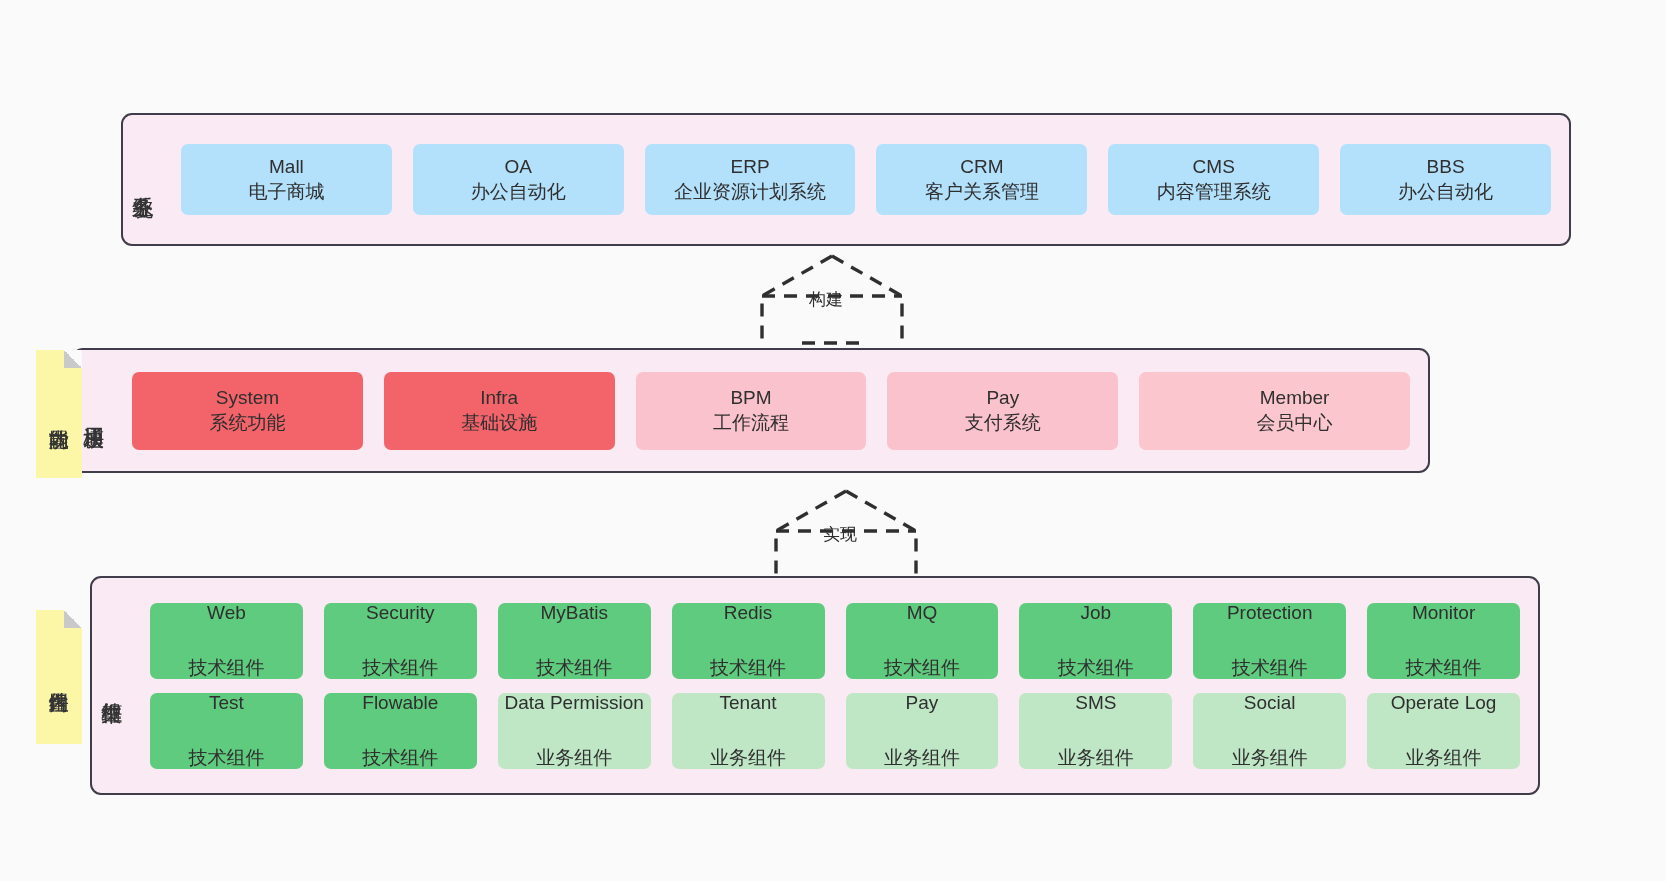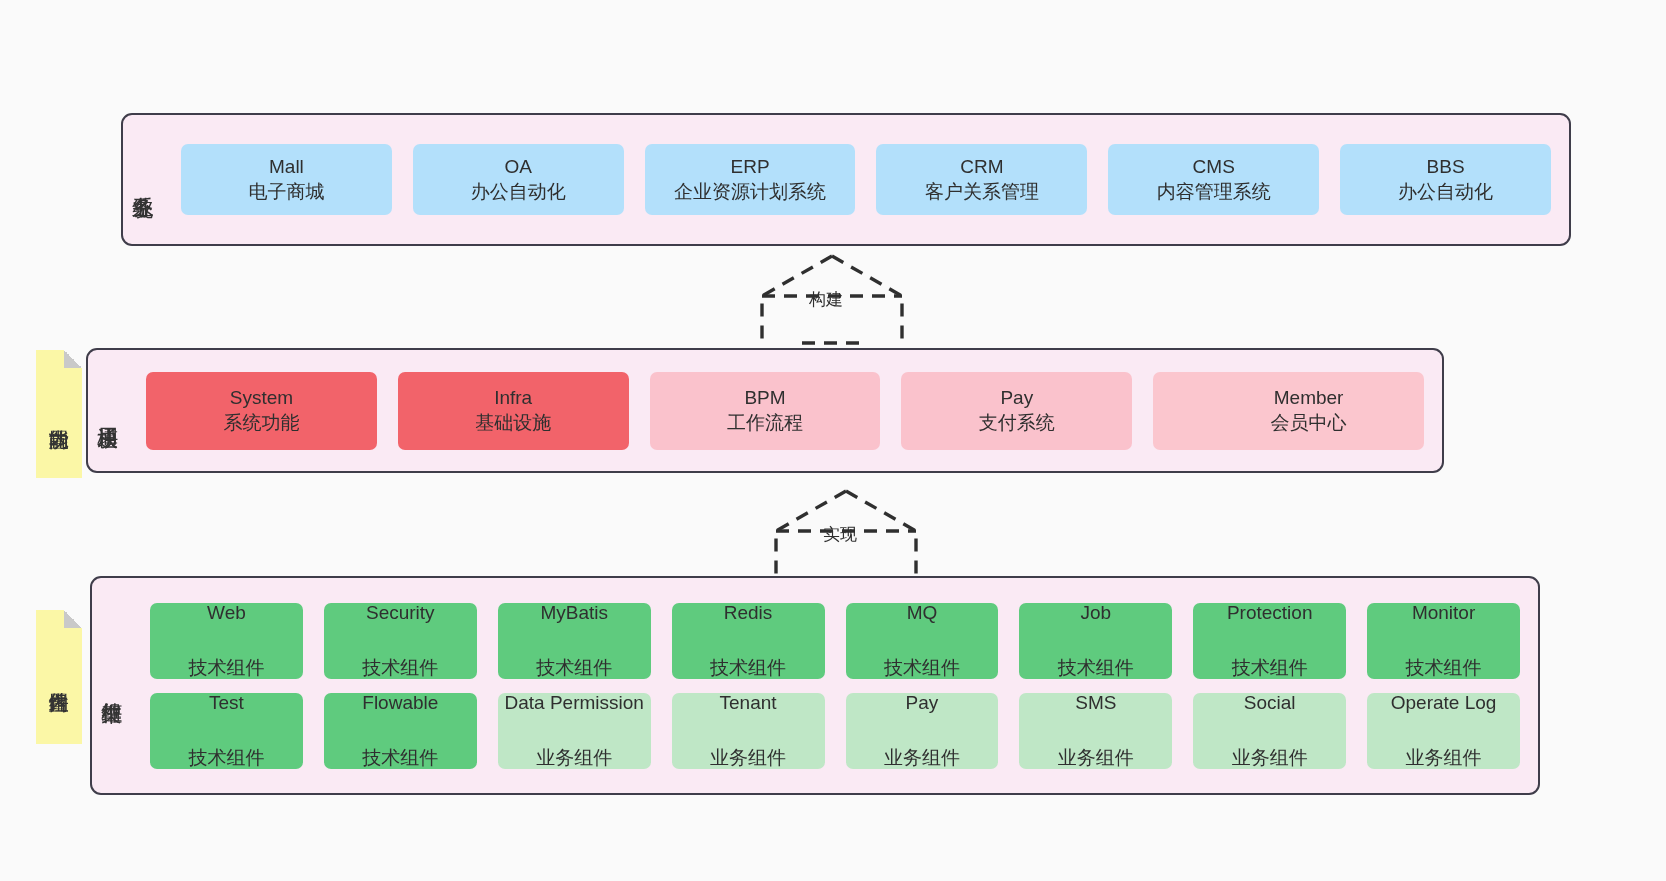--- a/index.html
+++ b/index.html
@@ -86,21 +86,21 @@
   
   .c-blue        { background: #b3e0fb; }
   .c-red         { background: #f2636a; }
   .c-pink        { background: #fac2cc; }
   .c-pink-2      { background: #fbc6ce; padding-left: 46px; }
   .c-green       { background: #5fcb7e; }
   .c-green-light { background: #bfe7c6; }
 
   
   #layer-business  { left: 90px;  top: 113px; width: 1450px; height: 133px; margin-left: 31px; }
-  #layer-common    { left: 86px;  top: 348px; width: 1358px; height: 125px; }
+  #layer-common    { left: 72px;  top: 348px; width: 1358px; height: 125px; }
   #layer-framework { left: 90px;  top: 576px; width: 1450px; height: 219px; }
 
   #layer-business .card  { height: 71px; }
   #layer-common .card    { height: 78px; }
   #layer-framework .card { height: 76px; gap: 31px; }
 
   
   .note {
     position: absolute;
     box-sizing: border-box;

